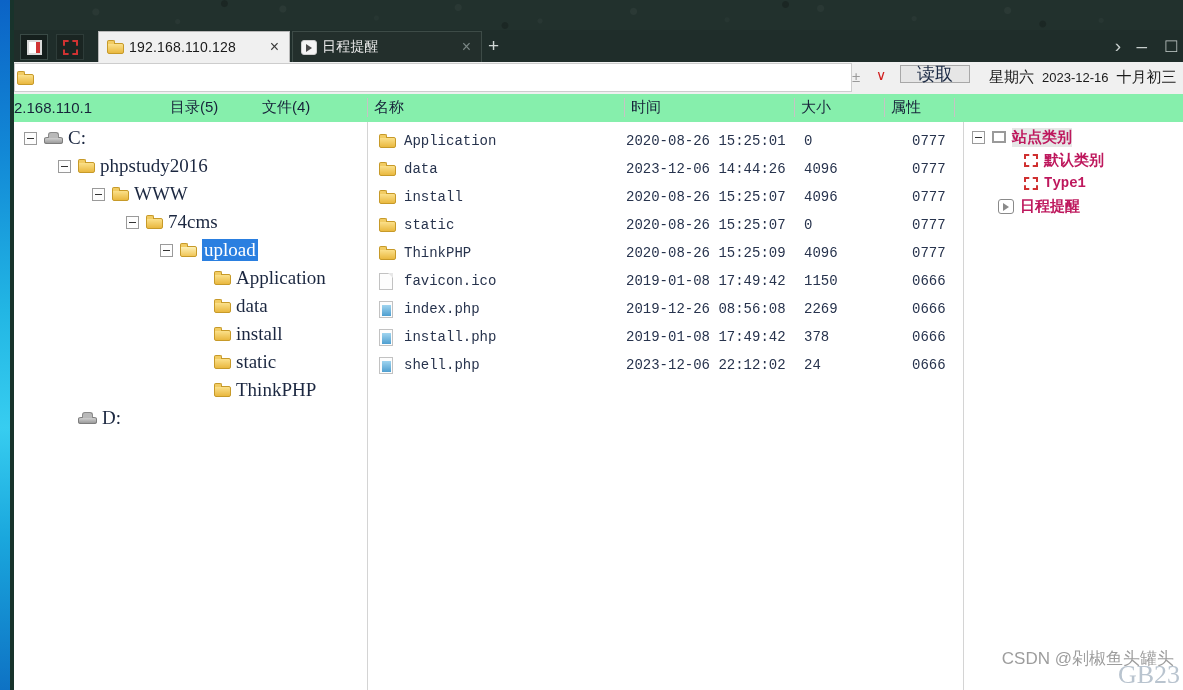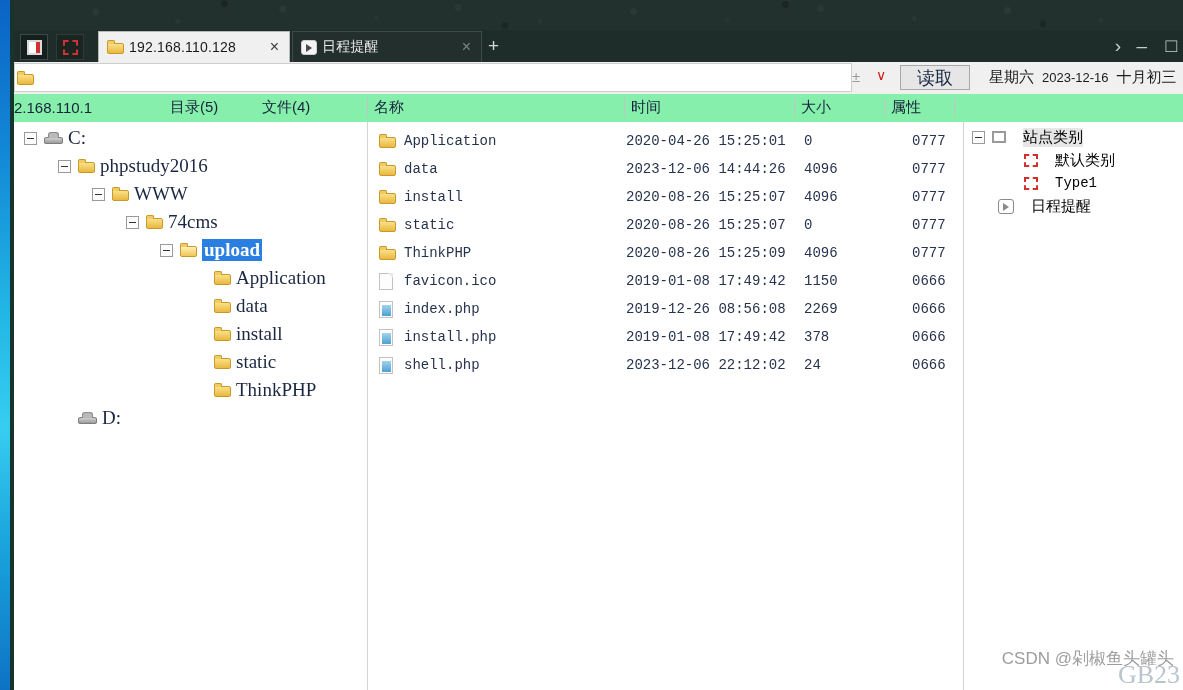--- a/index.html
+++ b/index.html
@@ -171,21 +171,21 @@
   .addr-caret {
     position: absolute;
     left: 862px; top: 5px;
     color: #d02020;
     font-size: 14px;
     font-family: "Liberation Sans", sans-serif;
   }
   .read-btn {
     position: absolute;
     left: 886px; top: 3px;
-    width: 70px; height: 25px;
+    width: 70px; height: 18px;
     background: #e6e6e6;
     border: 1px solid #a8a8a8;
     box-sizing: border-box;
     display: flex; align-items: center; justify-content: center;
     font-family: "Liberation Sans", sans-serif;
     font-size: 18px;
     color: #1b2a44;
   }
   .date-box {
     position: absolute;
@@ -259,21 +259,20 @@
   .tnode-label {
     font-family: "Liberation Serif", serif;
     font-size: 19px;
     color: #1b2740;
     margin-left: 5px;
   }
   .tnode-label.selected {
     background: #2a7fe0;
     color: #ffffff;
     padding: 0 2px;
-    font-weight: bold;
   }
 
   
   .ico-drive {
     width: 19px; height: 13px;
     position: relative;
     flex: 0 0 auto;
   }
   .ico-drive::before {
     content: "";
@@ -388,22 +387,23 @@
   .rnode {
     position: absolute;
     display: flex;
     align-items: center;
     height: 22px;
     white-space: nowrap;
   }
   .rlabel {
     font-family: "Liberation Sans", sans-serif;
     font-size: 15px;
-    color: #000000;
-    margin-left: 17px;
+    color: #be185d;
+    margin-left: 6px;
+    font-weight: bold;
   }
   .rlabel.mono {
     font-family: "Liberation Mono", monospace;
     font-size: 14px;
   }
   .rlabel.hl { background: #e6e6e6; }
   .ico-box-gray {
     width: 14px; height: 12px;
     border: 2px solid #9a9a9a;
     box-sizing: border-box;
@@ -675,21 +675,21 @@
 
   <div class="panel list-panel" id="list-panel">
       <div class="frow" style="top: 5px;">
         <span class="ficon">
           <span class="ico-folder">
             <span class="fb"></span>
             <span class="ft"></span>
           </span>
         </span>
         <span class="fcol fcol-name">Application</span>
-        <span class="fcol fcol-time">2020-04-26 15:25:01</span>
+        <span class="fcol fcol-time">2020-08-26 15:25:01</span>
         <span class="fcol fcol-size">0</span>
         <span class="fcol fcol-attr">0777</span>
       </div>
       <div class="frow" style="top: 33px;">
         <span class="ficon">
           <span class="ico-folder">
             <span class="fb"></span>
             <span class="ft"></span>
           </span>
         </span>

